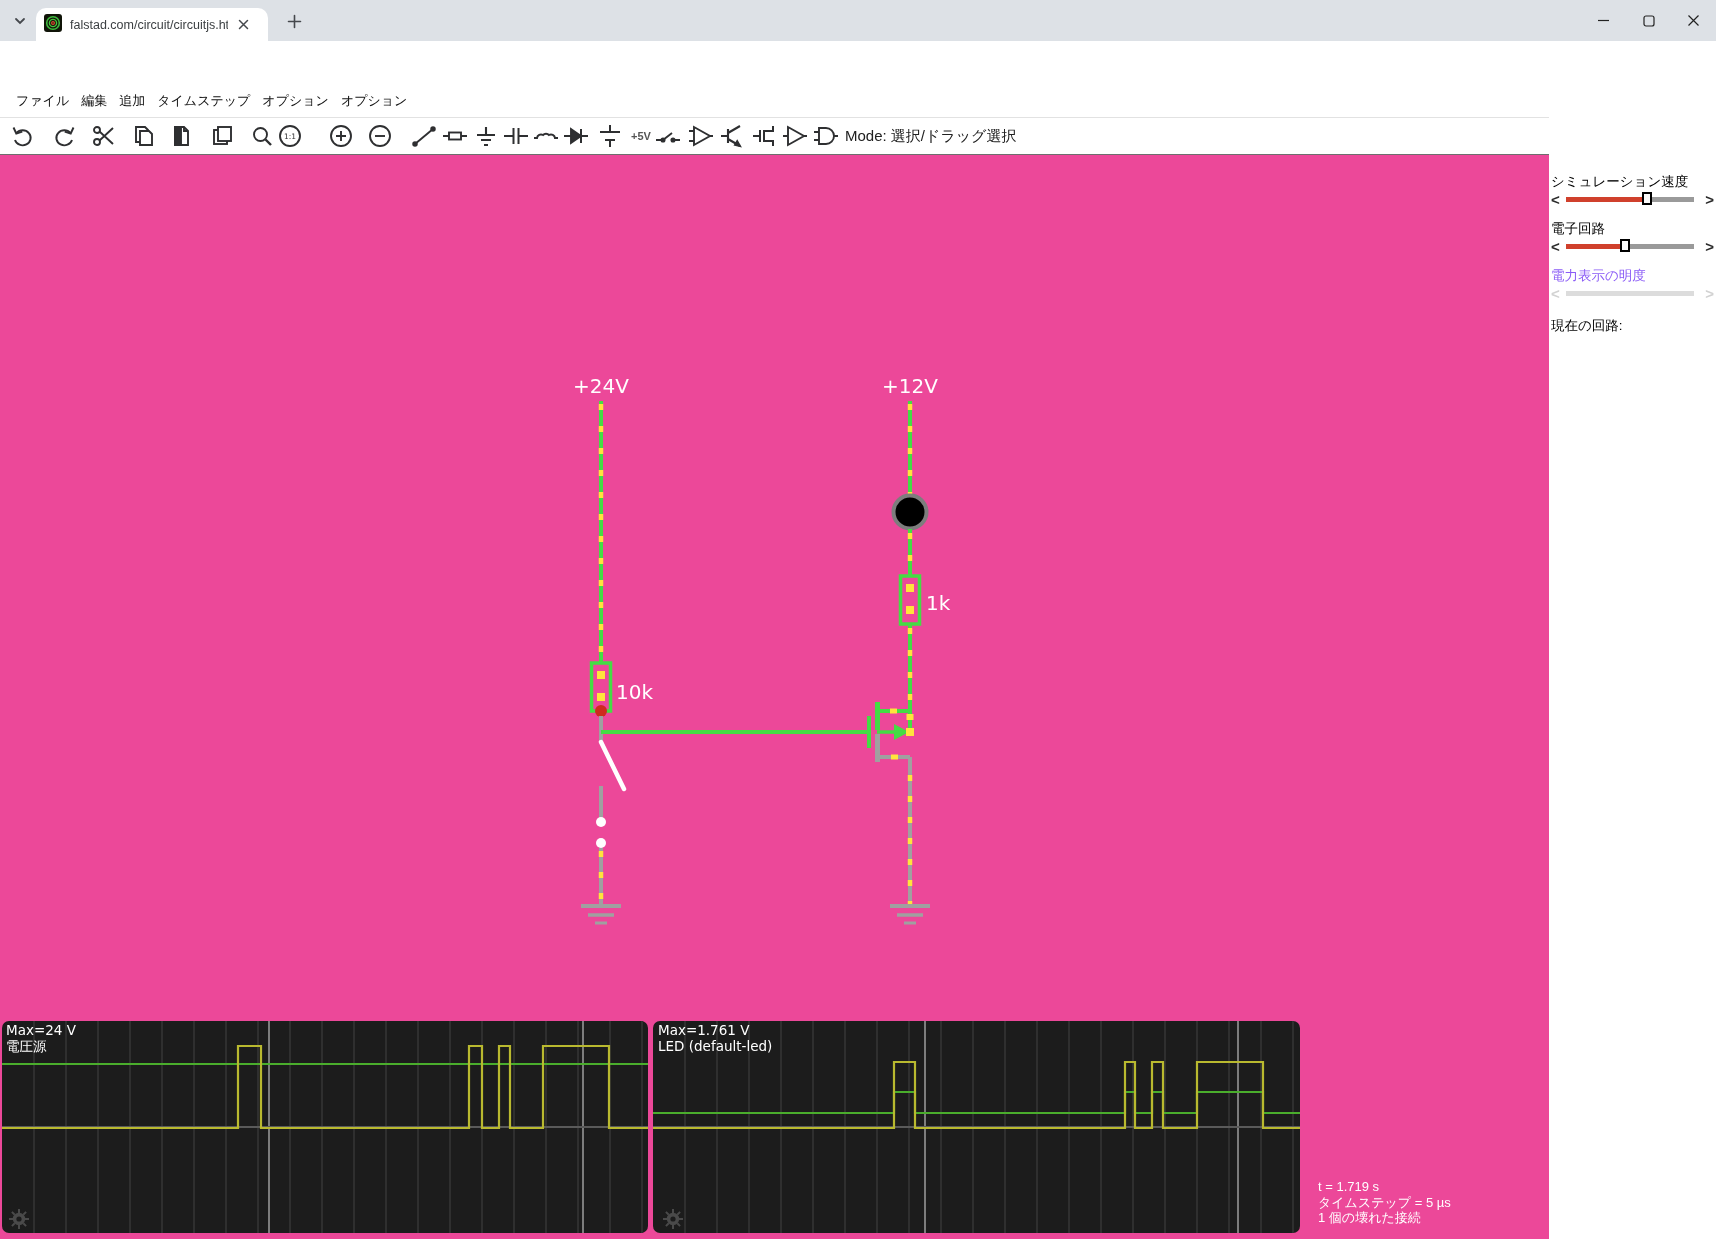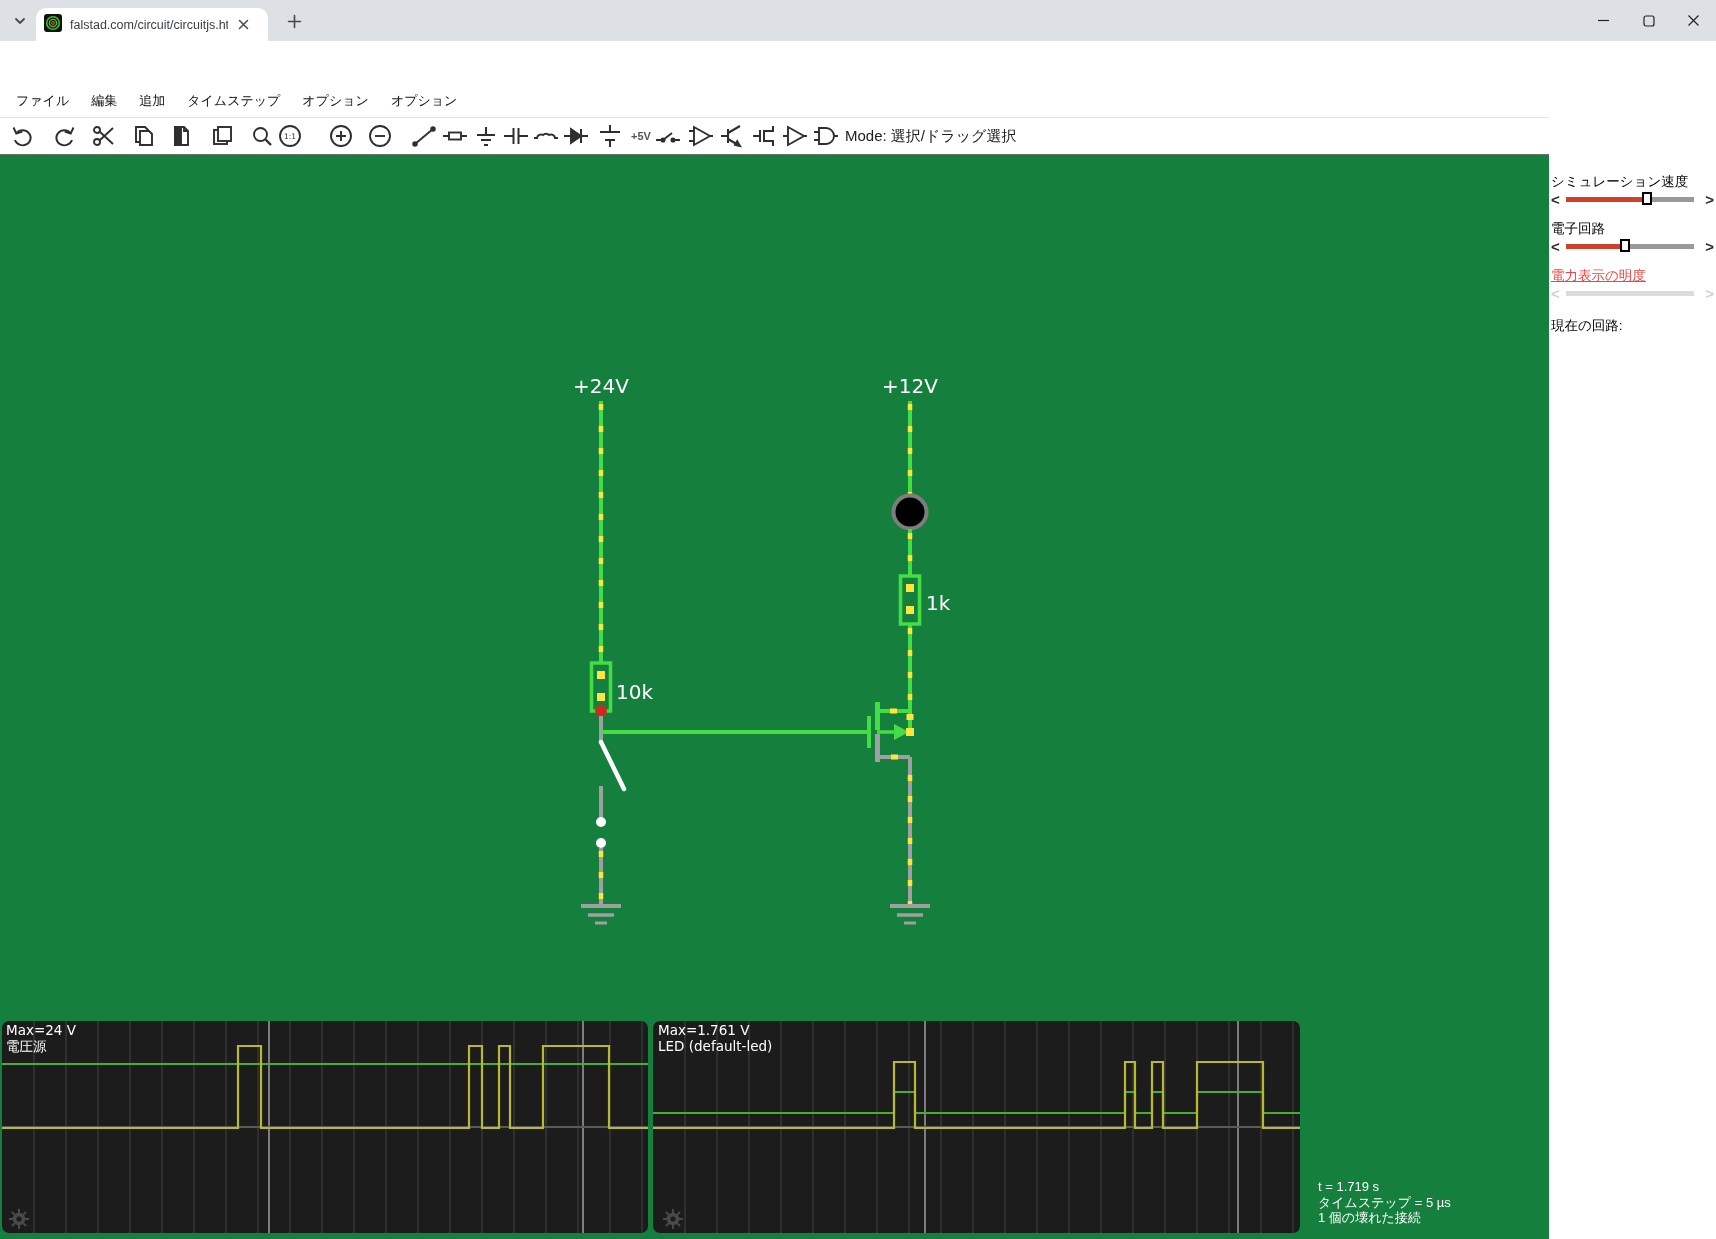--- a/index.html
+++ b/index.html
@@ -22,49 +22,49 @@
   .nav-btn { position:absolute; top:49px; width:28px; height:28px; display:flex; align-items:center; justify-content:center; border-radius:50%; }
   .omnibox { position:absolute; left:122px; top:47px; width:1454px; height:34px; background:#eef1f5; border-radius:17px;
     display:flex; align-items:center; }
   .url-text { font-size:15px; color:#1d1f23; margin-left:10px; flex:1 1 auto; }
   .omni-icon { width:22px; height:22px; display:flex; align-items:center; justify-content:center; }
   .right-icons { position:absolute; top:48px; right:8px; display:flex; align-items:center; gap:10px; }
   .vsep { width:1px; height:20px; background:#d4d7db; }
 
   
   .menu-bar { position:absolute; left:0; top:85px; width:1716px; height:33px; background:#fff;
-    display:flex; align-items:center; gap:22px; padding-left:16px; border-bottom:1px solid #e2e2e2; }
+    display:flex; align-items:center; gap:12px; padding-left:16px; border-bottom:1px solid #e2e2e2; }
   .menu-item { font-size:13px; color:#111; font-weight:500; cursor:default; }
 
   .icon-toolbar { position:absolute; left:0; top:118px; width:1716px; height:37px; background:#fff;
     border-bottom:1px solid #6e6e6e; }
   .tb-icon { position:absolute; top:5px; width:26px; height:26px; display:flex; align-items:center; justify-content:center; }
   .tb-icon svg { stroke:#2e2f31; fill:none; stroke-width:1.9; }
   .plus5v { font-size:11px; color:#555; font-weight:600; }
   .mode-label { position:absolute; left:845px; top:9px; font-size:15px; color:#202020; }
 
   
   .btn { position:absolute; top:123px; height:30px; border:1px solid #a9a9a9; border-radius:3px;
     background:linear-gradient(#fdfdfd,#e7e7e7); font-size:13px; color:#000; text-align:center;
     display:flex; align-items:center; justify-content:center; font-family:"Liberation Sans",sans-serif; }
 
   
   .sidebar { position:absolute; left:1549px; top:85px; width:182px; height:1154px; background:#fff; }
   .sb-label { position:absolute; left:2px; font-size:13.5px; color:#000; white-space:nowrap; }
-  .sb-label.disabled { color:#ef4444;text-decoration:underline; }
+  .sb-label.disabled { color:#8b5cf6; }
   .slider { position:absolute; left:0; width:167px; height:16px; }
   .sl-arrow { position:absolute; top:-1px; font-size:15px; font-weight:700; color:#2b2b2b; }
   .sl-arrow.disabled { color:#d2d2d2; }
   .sl-track { position:absolute; left:17px; top:5px; width:128px; height:5px; background:#9a9a9a; }
   .sl-track.disabled { background:#dcdcdc; }
   .sl-red { position:absolute; left:0; top:0; height:5px; background:#d0402c; }
   .sl-handle { position:absolute; top:-5px; width:10px; height:13px; background:#fafafa; border:2.5px solid #000; }
 
   
-  #canvas-wrap { position:absolute; left:0; top:155px; width:1549px; height:1084px; background:#15803d; }
+  #canvas-wrap { position:absolute; left:0; top:155px; width:1549px; height:1084px; background:#ec4899; }
   svg text { font-family:"DejaVu Sans", sans-serif; }
   .status-block { position:absolute; left:1318px; top:1024px; color:#fff; font-size:13px; line-height:15.5px; white-space:pre; }
 </style>
 </head>
 <body>
 
 <div id="app">
 
   <div class="tab-strip">
     <div class="tab-search">

